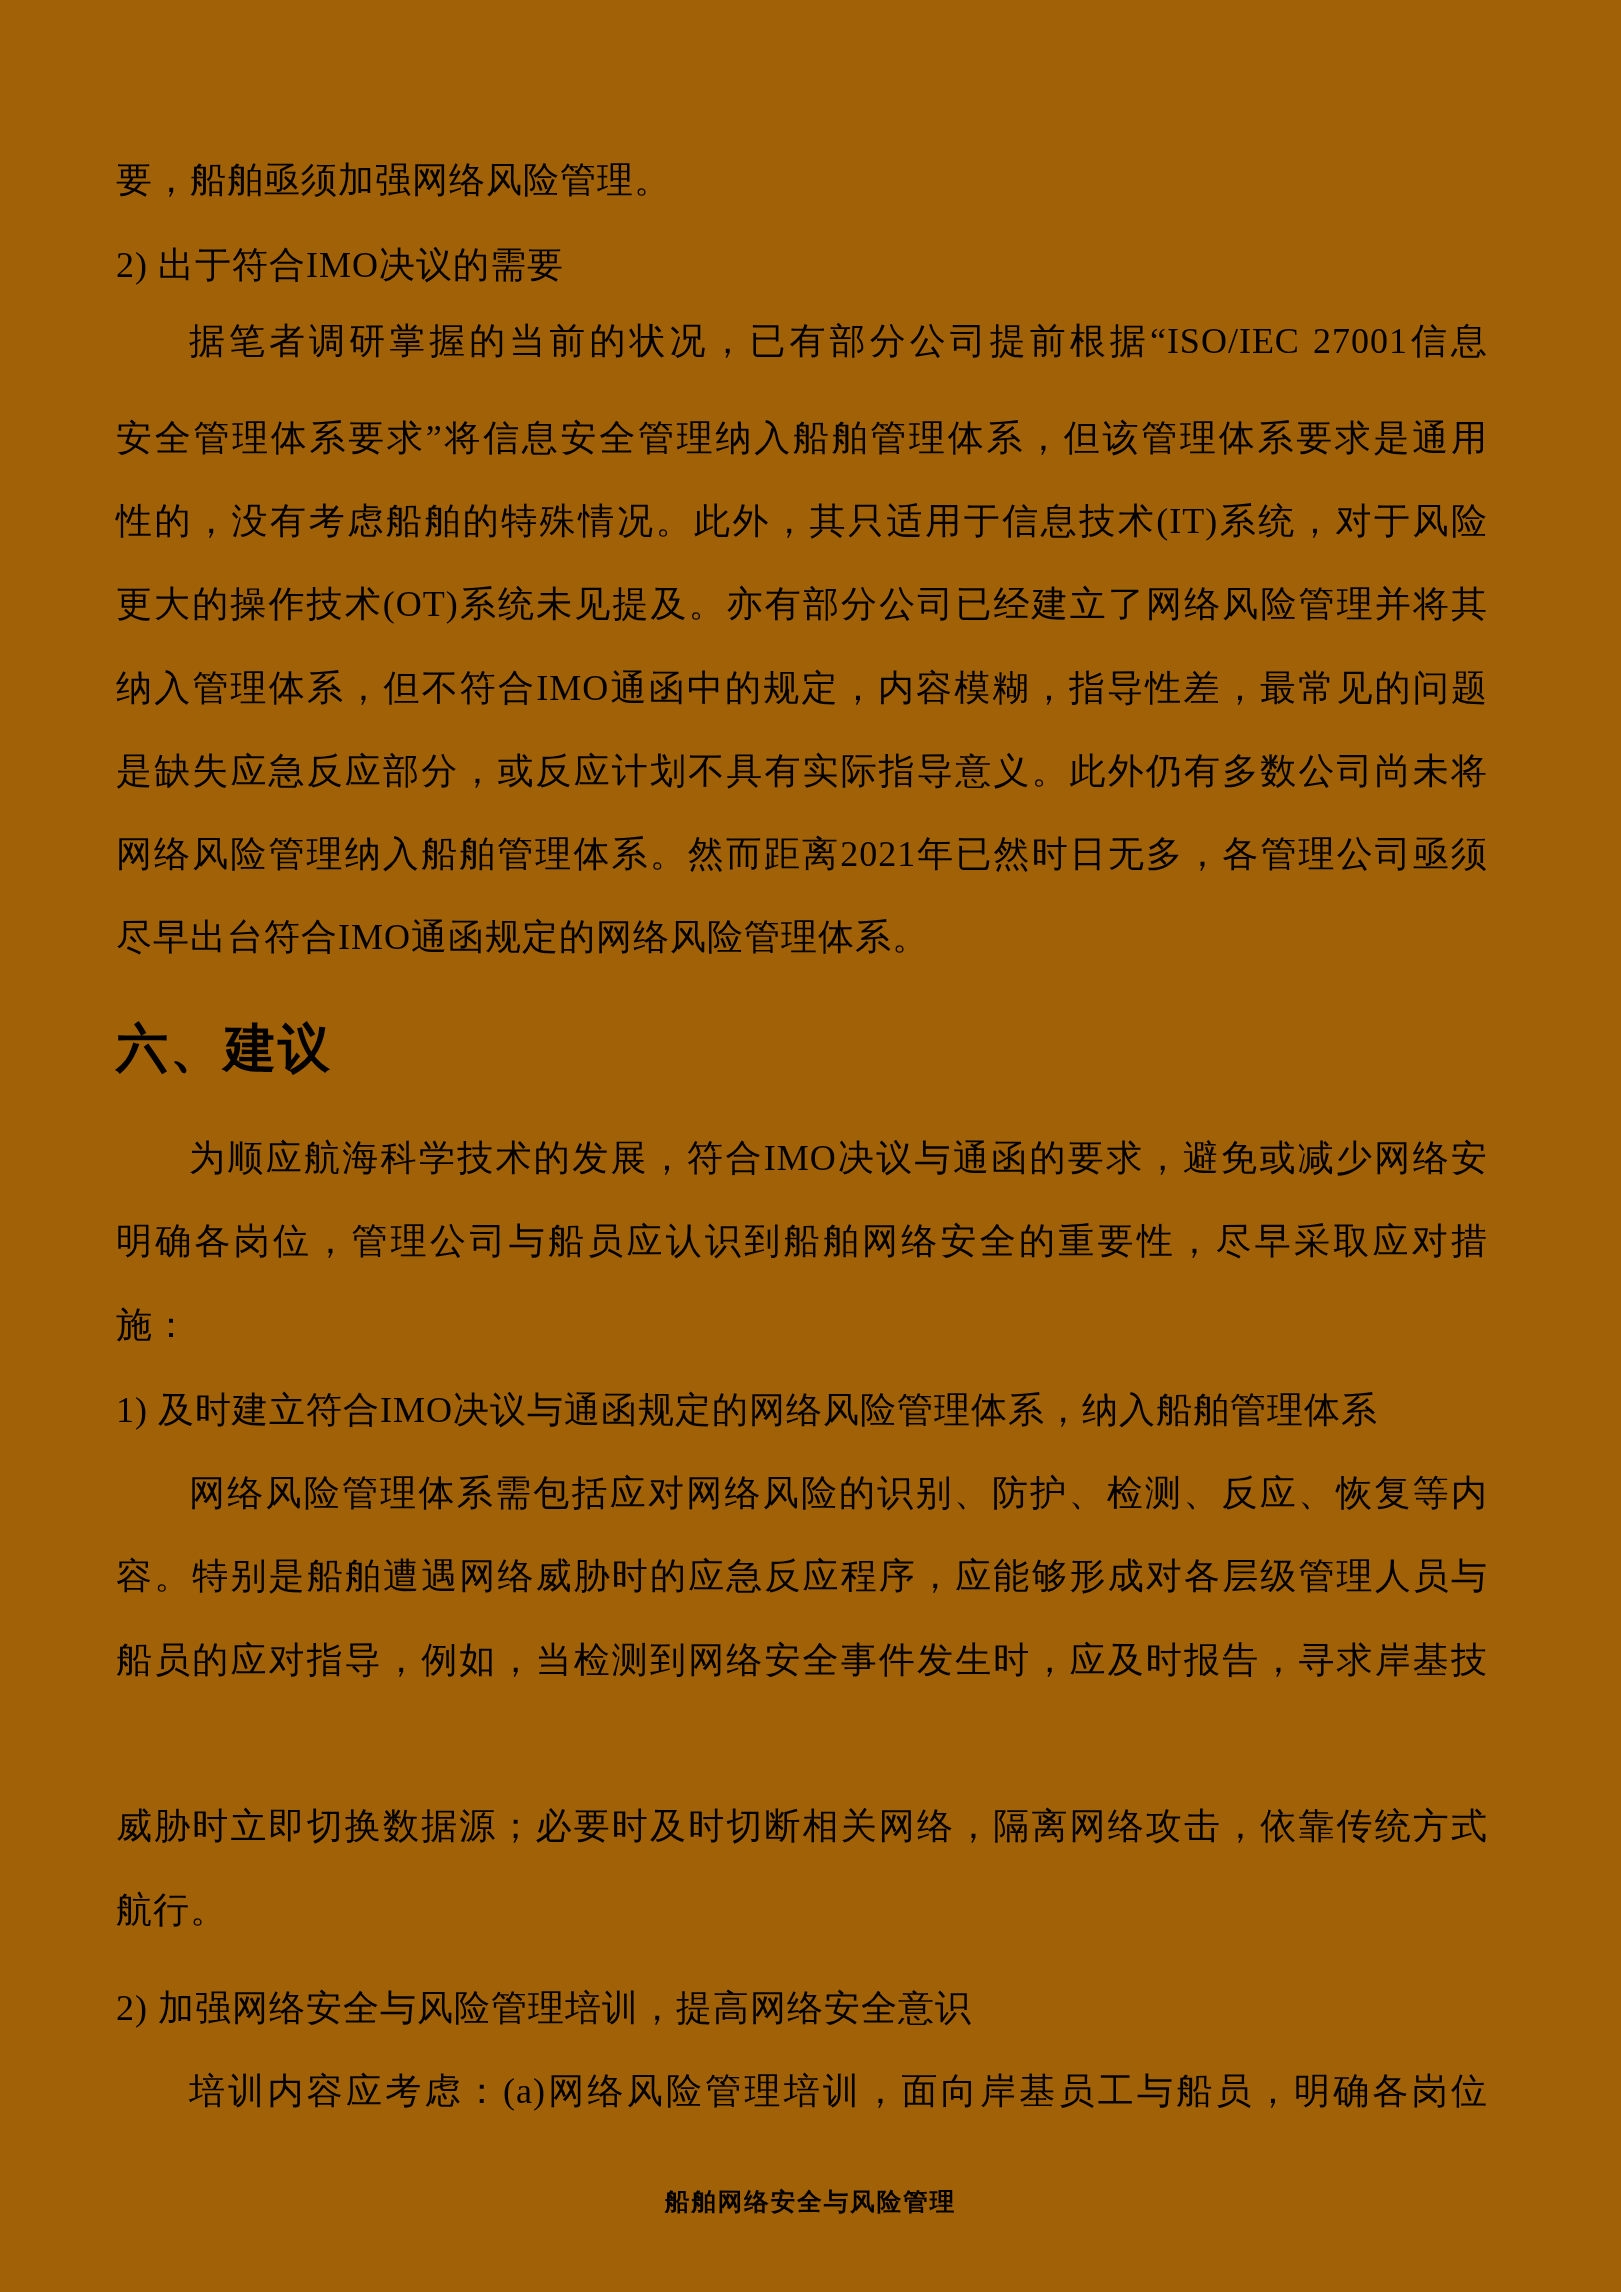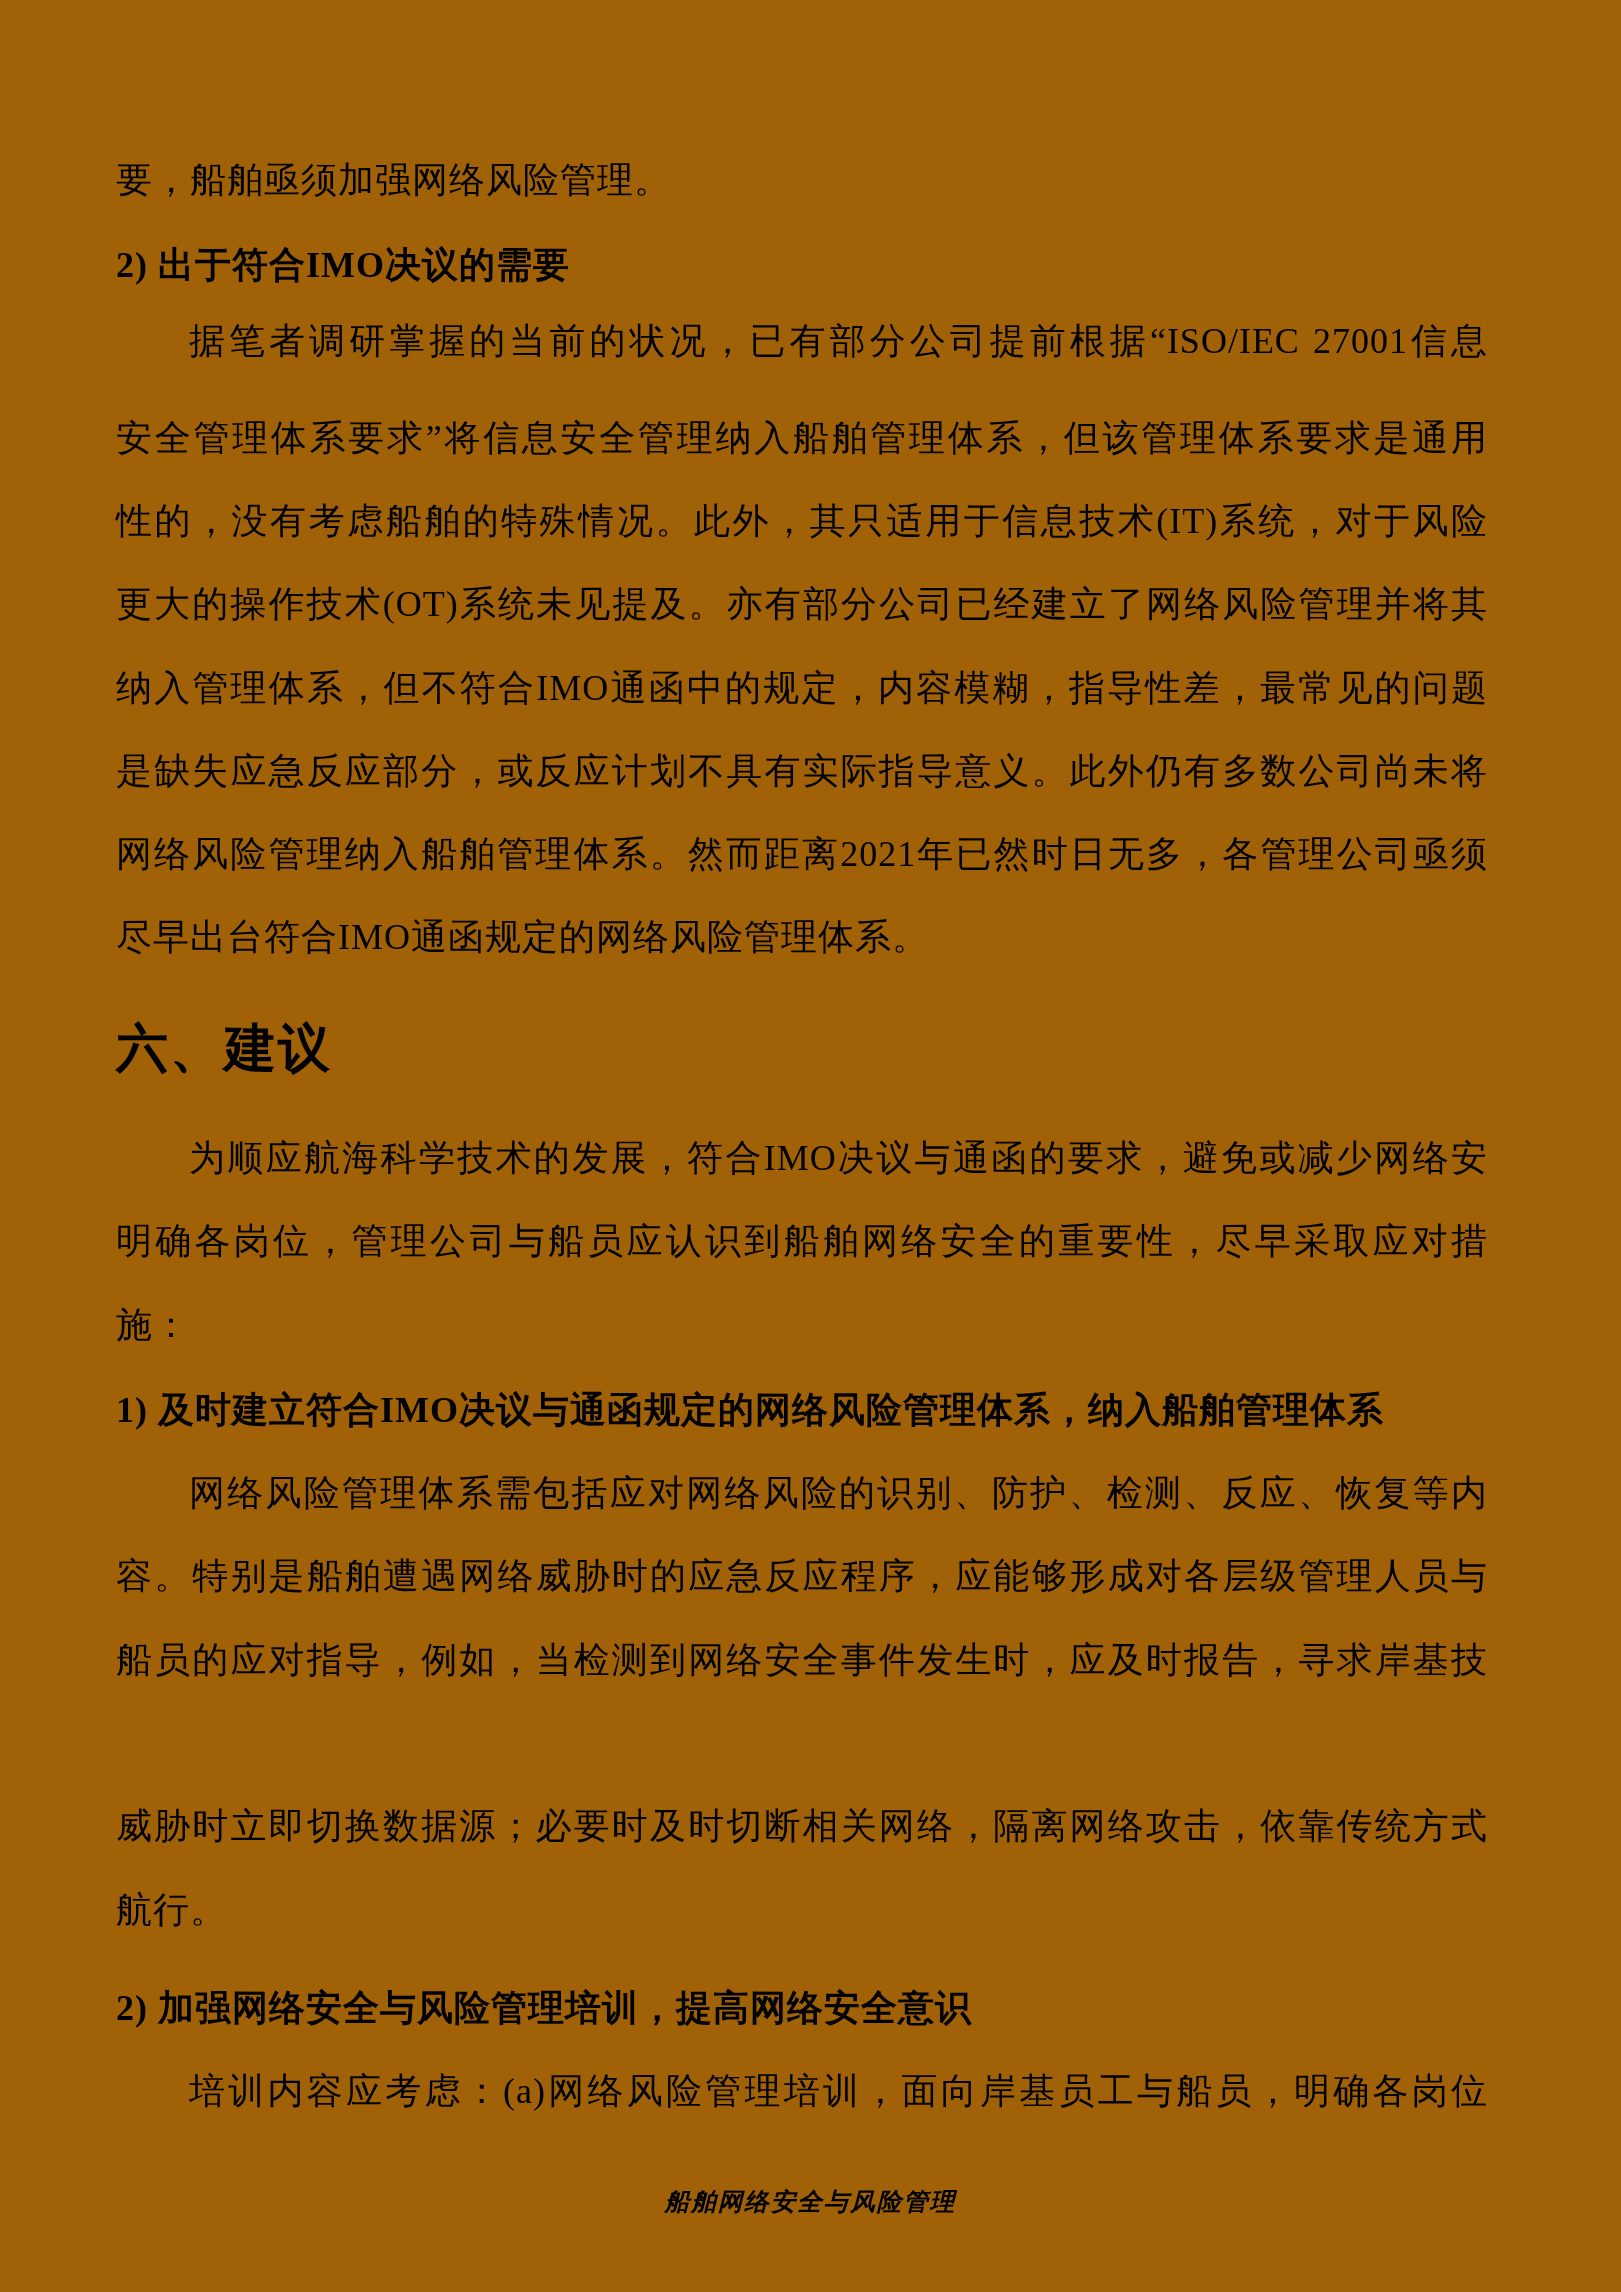--- a/index.html
+++ b/index.html
@@ -21,31 +21,30 @@
     line-height: 43px;
     letter-spacing: 1px;
     white-space: normal;
     color: #000000;
   }
   .fill {
     text-align: justify;
     text-align-last: justify;
   }
   .indent { text-indent: 73px; }
-  .h-sub { font-weight: 700; }
+  .h-sub { font-weight: 400; }
   .h-sec { font-weight: 700; font-size: 52px; letter-spacing: 2px; }
   .footer-title {
     position: absolute;
     top: 2185px;
     left: 0;
     width: 1621px;
     text-align: center;
     font-size: 24.5px;
     font-weight: 700;
-    font-style: italic;
     letter-spacing: 2px;
     color: #000000;
   }
 </style>
 </head>
 <body>
 
 <div class="page">
 
   <div class="line" style="top:159px">要，船舶亟须加强网络风险管理。</div>

